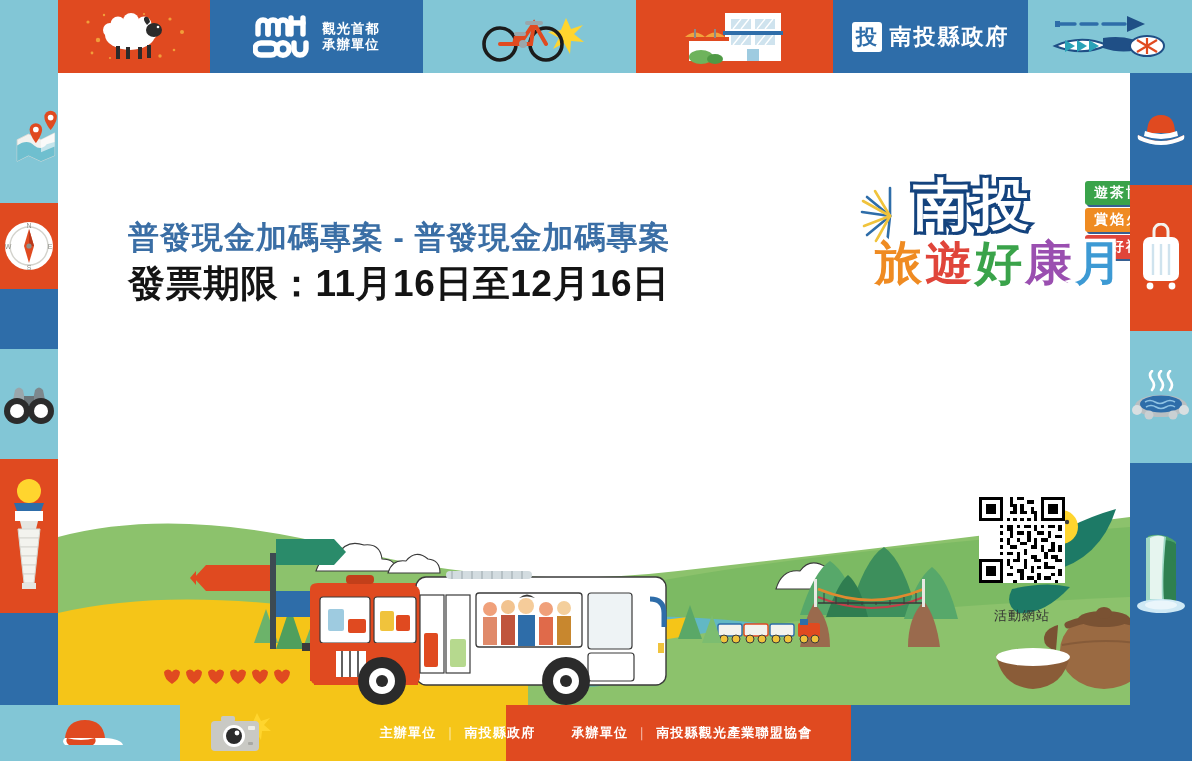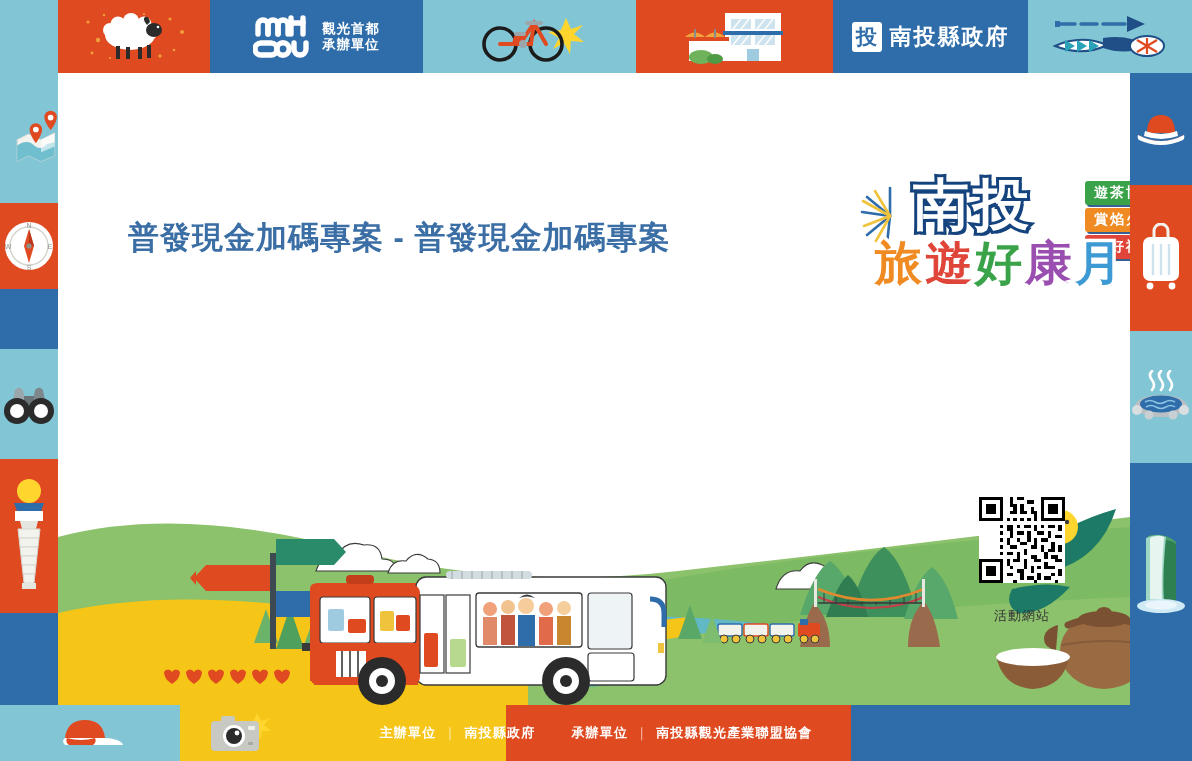--- a/index.html
+++ b/index.html
@@ -570,20 +570,21 @@
       </div>
     </div>
 
     <div class="text-wrap">
 
 
       <div class="gap"></div>
 
       <div>
         <div class="blk-title">普發現金加碼專案 - 普發現金加碼專案</div>
+        <div class="blk-line">發票期限：11月16日至12月16日</div>
       </div>
     </div>
 
     <div class="qr-wrap">
       <svg class="qr" viewBox="0 0 25 25" shape-rendering="crispEdges">
         <rect width="25" height="25" fill="#ffffff"></rect>
         <g fill="#000000">
 
           <rect x="0" y="0" width="7" height="1"></rect>
             <rect x="0" y="6" width="7" height="1"></rect>

